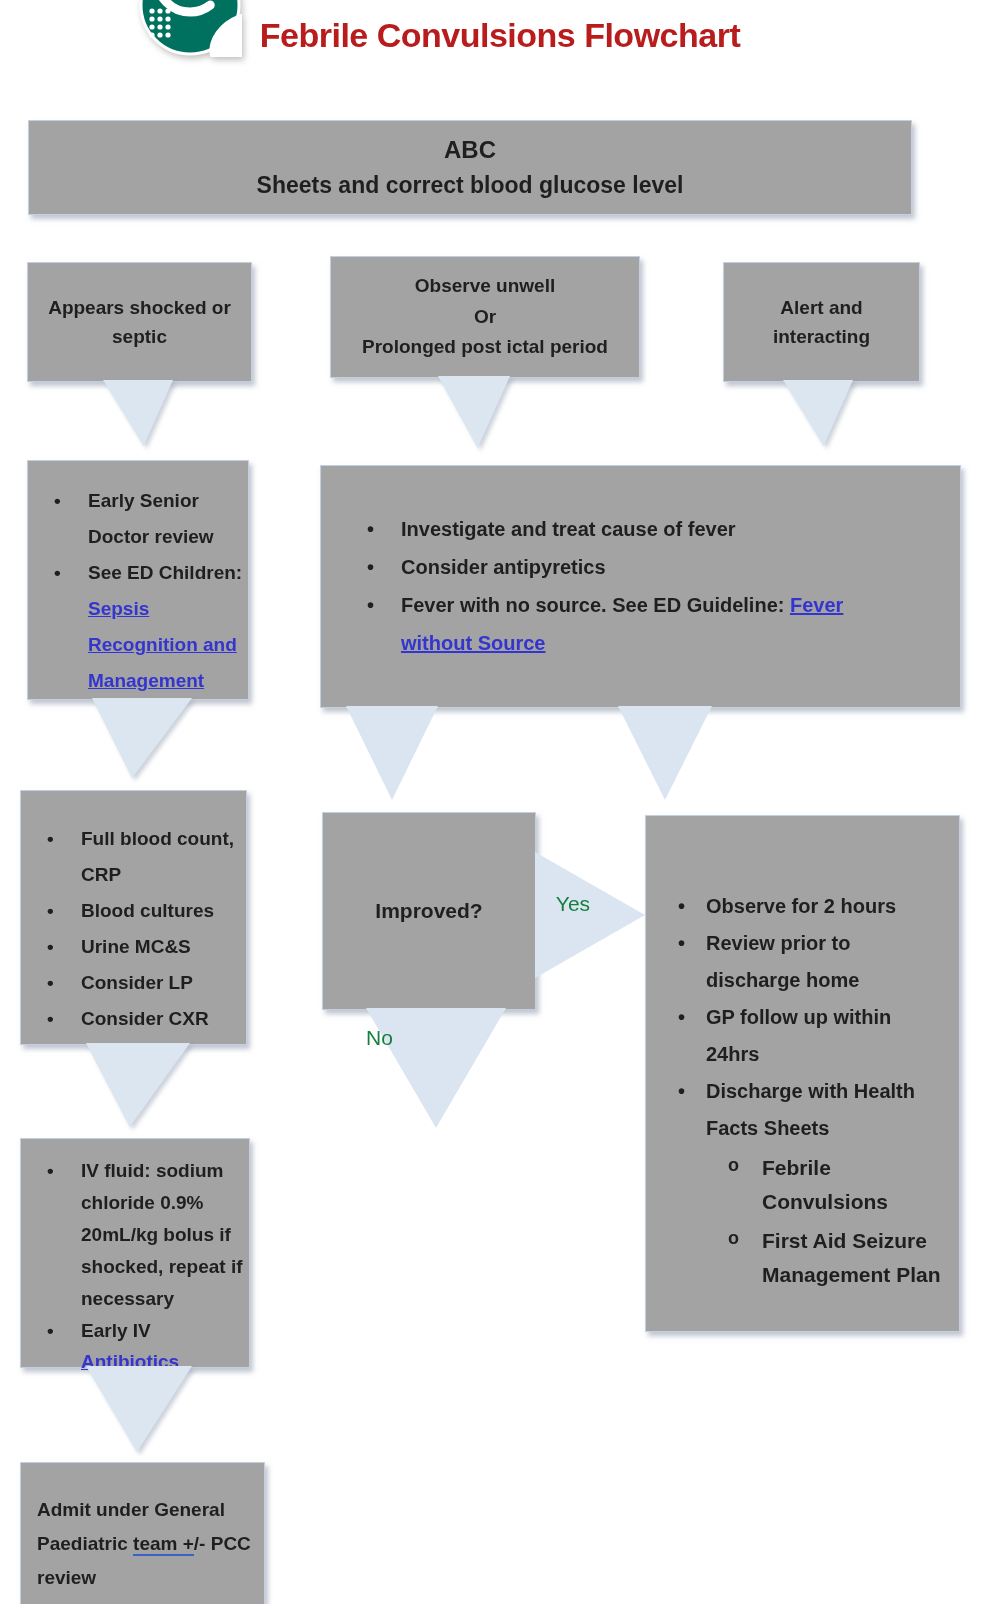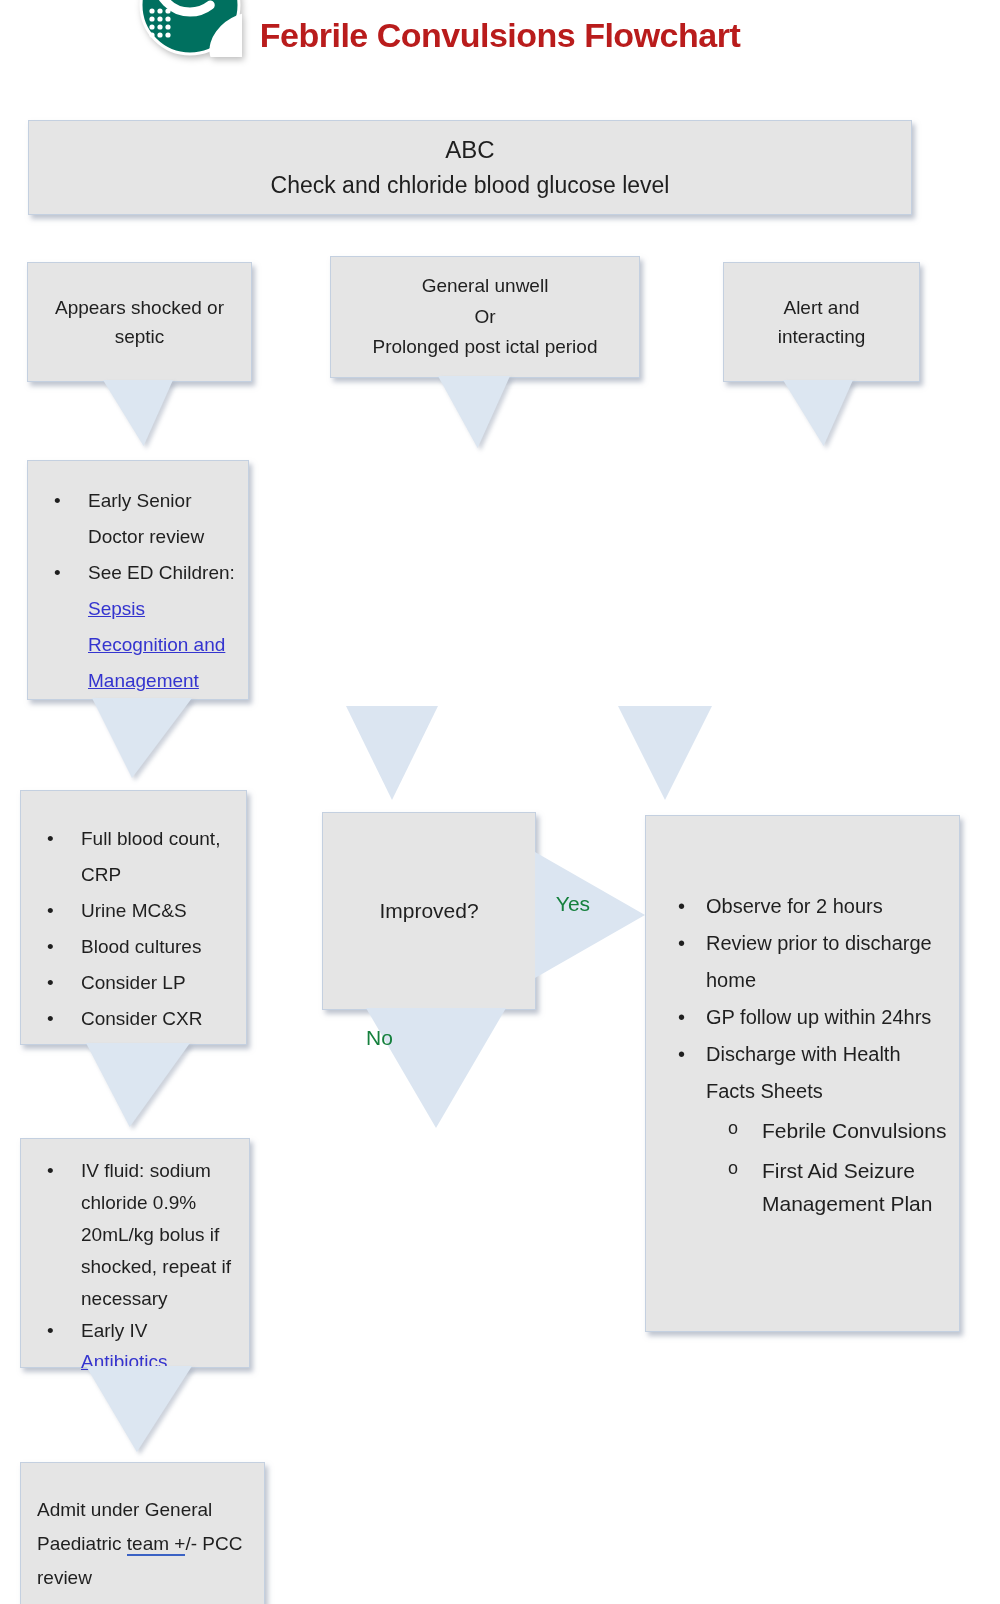--- a/index.html
+++ b/index.html
@@ -6,22 +6,22 @@
   .canvas {
     position:relative; width:1000px; height:1604px; overflow:hidden;
     background:#ffffff; color:#1f1f1f;
     font-family:"Liberation Sans","DejaVu Sans",sans-serif;
   }
   .title {
     position:absolute; left:0; top:16px; width:1000px; text-align:center;
     font-size:34px; font-weight:bold; color:#b91c1c; letter-spacing:-0.5px;
   }
   .box {
-    position:absolute; background:#e5e5e5; border:1px solid #c4d0e0;
-    box-shadow:3px 4px 5px rgba(128,140,162,.5); box-sizing:border-box;
+    position:absolute; background:#a3a3a3; border:1px solid #c4d0e0;
+    box-shadow:3px 4px 5px rgba(128,140,162,.5); box-sizing:border-box;font-weight:bold;
   }
   .center { display:flex; flex-direction:column; align-items:center; justify-content:center; text-align:center; }
   .tri-wrap { position:absolute; filter:drop-shadow(3px 3px 2px rgba(128,140,162,.4)); }
   .tri { width:100%; height:100%; background:#dce6f1; }
   .plain-tri { position:absolute; background:#dbe5f1; }
   ul.bl { list-style:none; margin:0; padding:0; }
   ul.bl > li { position:relative; padding-left:50px; }
   ul.bl > li::before { content:"\2022"; position:absolute; left:16px; }
   ul.sub { list-style:none; margin:4px 0 0 0; padding:0; }
   ul.sub > li { position:relative; padding-left:56px; font-size:21px; line-height:1.6; margin-bottom:6px; }
@@ -54,32 +54,32 @@
           <circle cx="30" cy="82" r="2.6"></circle>
       </g>
       <ellipse cx="102" cy="88" rx="34" ry="24" fill="#ffffff" transform="rotate(-38 102 88)"></ellipse>
     </svg>
   </div>
 
   <div class="title">Febrile Convulsions Flowchart</div>
 
   <div class="box center" style="left:28px;top:120px;width:884px;height:95px;">
     <div style="font-size:24px;line-height:1.5;">ABC</div>
-    <div style="font-size:23px;line-height:1.5;">Check and chloride blood glucose level</div>
+    <div style="font-size:23px;line-height:1.5;">Sheets and correct blood glucose level</div>
   </div>
 
   <div class="box center" style="left:27px;top:262px;width:225px;height:120px;padding:0 20px;font-size:19px;line-height:1.55;">
     <div>Appears shocked or septic</div>
   </div>
   <div class="tri-wrap" style="left:103px;top:380px;width:70px;height:66px;">
     <div class="tri" style="clip-path:polygon(0 0,100% 0,58% 100%);"></div>
   </div>
 
   <div class="box center" style="left:330px;top:256px;width:310px;height:122px;font-size:19px;line-height:1.6;">
-    <div>General unwell</div>
+    <div>Observe unwell</div>
     <div>Or</div>
     <div>Prolonged post ictal period</div>
   </div>
   <div class="tri-wrap" style="left:438px;top:376px;width:72px;height:72px;">
     <div class="tri" style="clip-path:polygon(0 0,100% 0,55% 100%);"></div>
   </div>
 
   <div class="box center" style="left:723px;top:262px;width:197px;height:120px;padding:0 28px;font-size:19px;line-height:1.55;">
     <div>Alert and interacting</div>
   </div>
@@ -94,28 +94,41 @@
       </li>
       <li>
         <span>See ED Children: </span><a class="lnk">Sepsis Recognition and Management</a>
       </li>
     </ul>
   </div>
   <div class="tri-wrap" style="left:92px;top:698px;width:100px;height:80px;">
     <div class="tri" style="clip-path:polygon(0 0,100% 0,40% 100%);"></div>
   </div>
 
+  <div class="box" style="left:320px;top:465px;width:641px;height:243px;padding:44px 90px 0 30px;">
+    <ul class="bl" style="font-size:20px;line-height:1.9;">
+      <li>
+        <span>Investigate and treat cause of fever</span>
+      </li>
+      <li>
+        <span>Consider antipyretics</span>
+      </li>
+      <li>
+        <span>Fever with no source. See ED Guideline: </span><a class="lnk">Fever without Source</a>
+      </li>
+    </ul>
+  </div>
   <div class="plain-tri" style="left:346px;top:706px;width:92px;height:94px;clip-path:polygon(0 0,100% 0,50% 100%);"></div>
   <div class="plain-tri" style="left:618px;top:706px;width:94px;height:94px;clip-path:polygon(0 0,100% 0,50% 100%);"></div>
 
   <div class="box" style="left:20px;top:790px;width:227px;height:255px;padding:30px 4px 0 10px;">
     <ul class="bl" style="font-size:19px;line-height:1.9;">
       <li>Full blood count, CRP</li>
+      <li>Blood cultures</li>
       <li>Urine MC&amp;S</li>
-      <li>Blood cultures</li>
       <li>Consider LP</li>
       <li>Consider CXR</li>
     </ul>
   </div>
   <div class="tri-wrap" style="left:86px;top:1043px;width:104px;height:84px;">
     <div class="tri" style="clip-path:polygon(0 0,100% 0,42% 100%);"></div>
   </div>
 
   <div class="box center" style="left:322px;top:812px;width:214px;height:198px;font-size:21px;">
     <div>Improved?</div>

